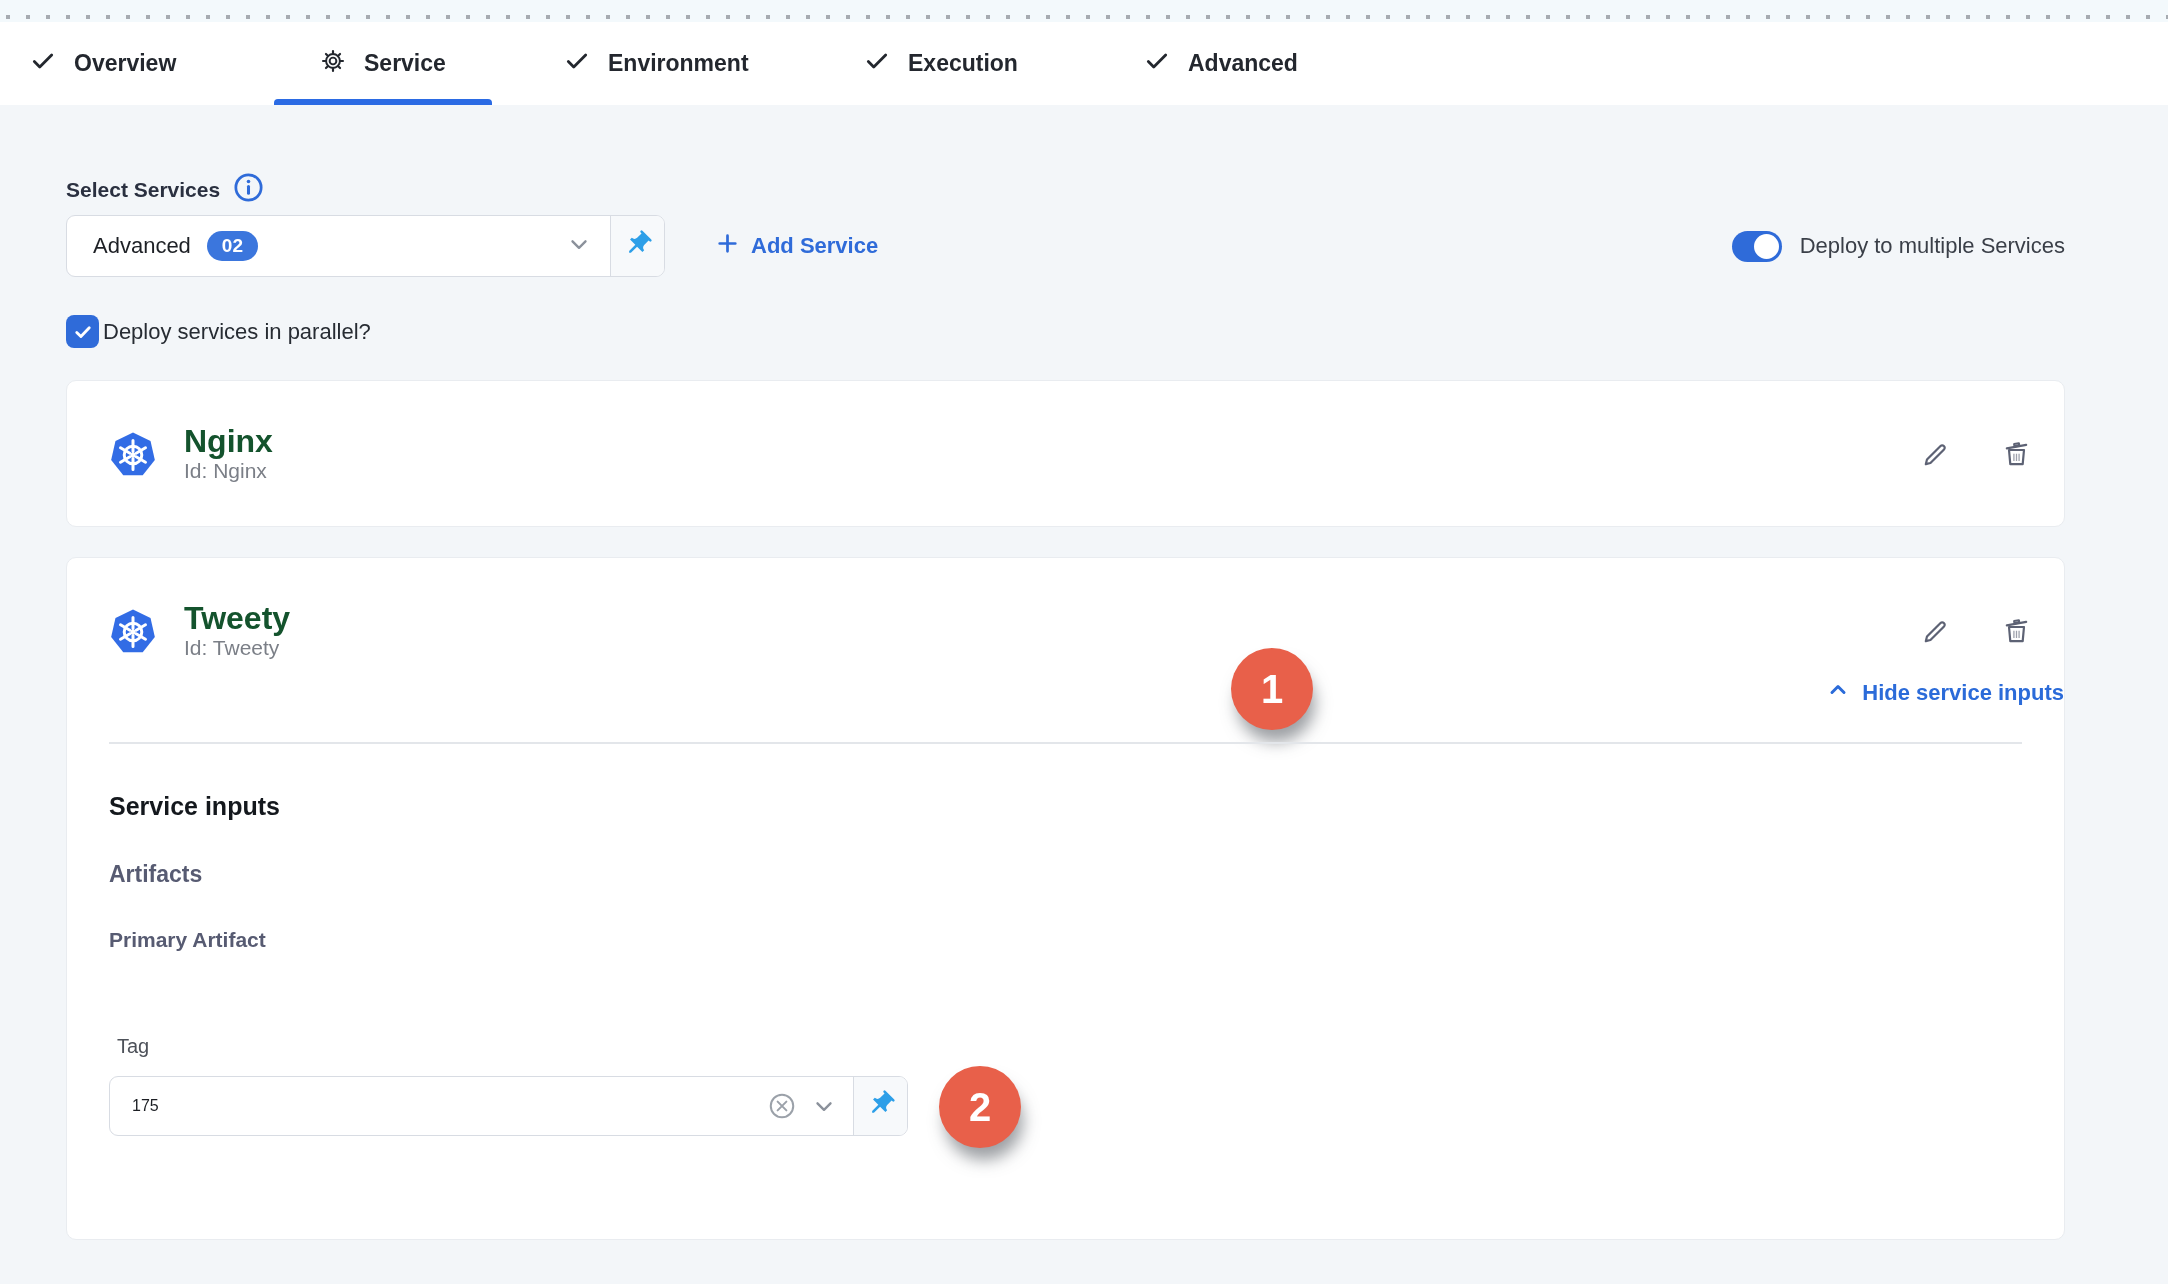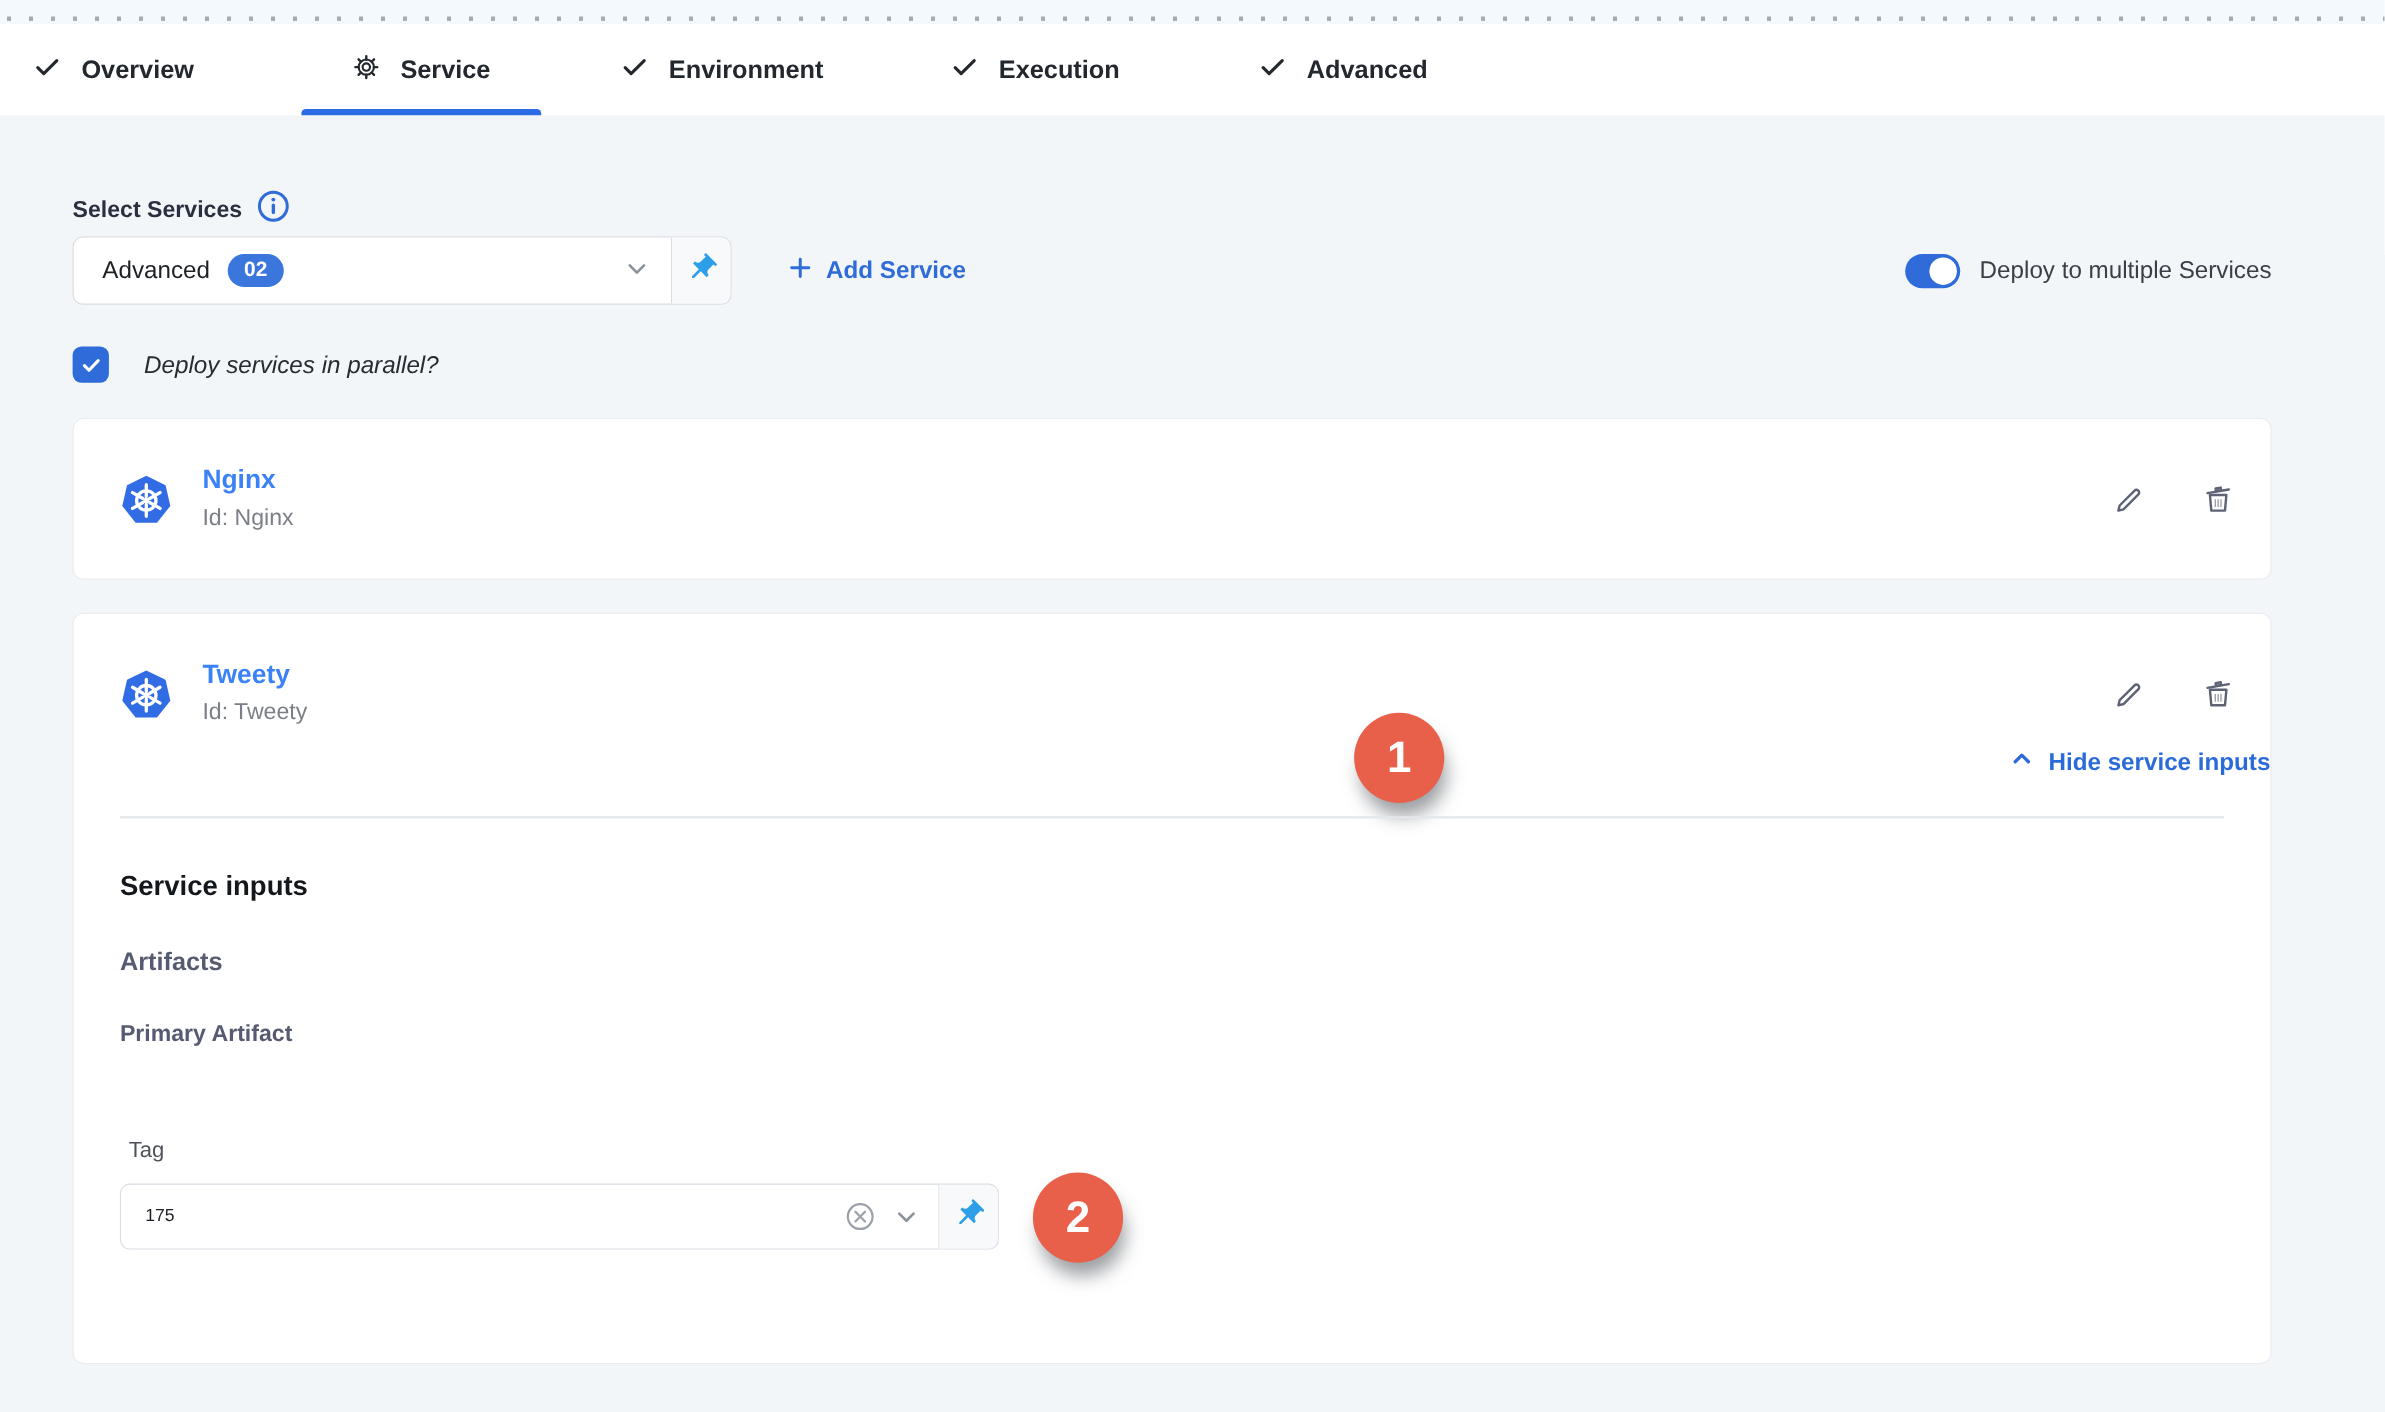--- a/index.html
+++ b/index.html
@@ -43,33 +43,33 @@
 
   .add-service{position:absolute;left:715px;top:110px;height:62px;display:flex;align-items:center;gap:11px;
         color:#2f6bd9;font-size:22px;font-weight:600;cursor:pointer;}
   .add-service svg{width:25px;height:25px;}
 
   .multi-toggle{position:absolute;right:103px;top:110px;height:62px;display:flex;align-items:center;gap:18px;}
   .toggle{width:50px;height:31px;border-radius:16px;background:#2f6bd9;position:relative;cursor:pointer;flex:none;}
   .toggle .knob{position:absolute;right:3px;top:3px;width:25px;height:25px;border-radius:50%;background:#fff;}
   .multi-label{font-size:22px;color:#3a3f48;}
 
-  .parallel-row{position:absolute;left:66px;top:210px;display:flex;align-items:center;gap:32px;font-style:italic;}
+  .parallel-row{position:absolute;left:66px;top:210px;display:flex;align-items:center;gap:4px;}
   .checkbox{width:33px;height:33px;border-radius:8px;background:#2f6bd9;display:flex;align-items:center;
         justify-content:center;color:#fff;cursor:pointer;flex:none;}
   .checkbox svg{width:20px;height:20px;}
   .parallel-label{font-size:22px;color:#272c33;}
 
   .card{position:absolute;left:66px;width:1999px;background:#fff;border:1px solid #e9ecf0;border-radius:10px;box-sizing:border-box;}
   #card-nginx{top:275px;height:147px;}
   #card-tweety{top:452px;height:683px;}
 
   .svc-icon{position:absolute;left:42px;top:50px;width:48px;height:48px;}
   .svc-icon svg{width:48px;height:48px;}
-  .svc-name{position:absolute;left:117px;top:42px;font-size:24px;font-weight:600;color:#3b82f6;cursor:pointer;}
+  .svc-name{position:absolute;left:117px;top:42px;font-size:32px;font-weight:600;color:#14532d;cursor:pointer;}
   .svc-id{position:absolute;left:117px;top:78px;font-size:21px;color:#7b7f87;}
   .row-actions{position:absolute;right:32px;top:58px;display:flex;gap:50px;color:#5d6274;}
   .row-actions svg{width:31px;height:31px;cursor:pointer;}
 
   .hide-link{position:absolute;left:0;right:0;top:120px;display:flex;justify-content:flex-end;align-items:center;
         gap:12px;color:#2b6bd9;font-size:22px;font-weight:700;cursor:pointer;}
   .hide-link svg{width:24px;height:24px;}
 
   .badge{position:absolute;width:82px;height:82px;border-radius:50%;background:#e8604a;color:#fff;
         font-size:40px;font-weight:700;display:flex;align-items:center;justify-content:center;

